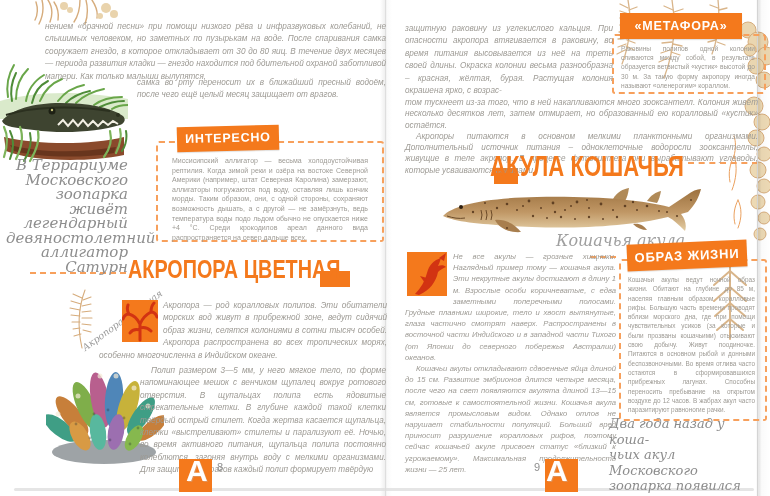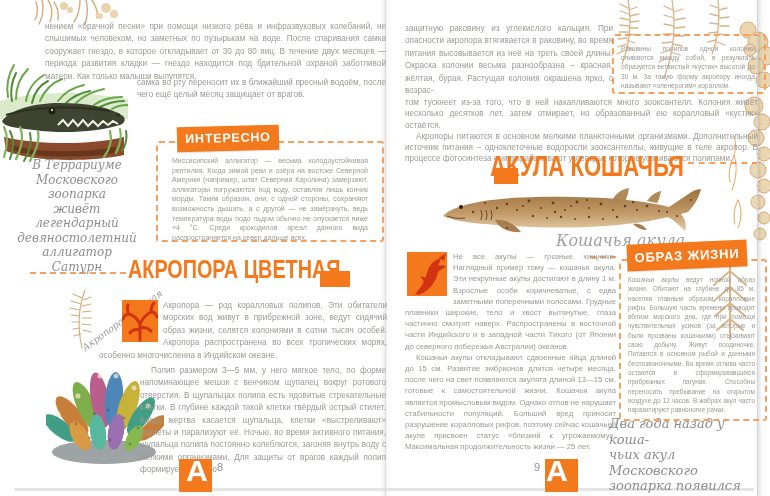--- a/index.html
+++ b/index.html
@@ -1,19 +1,19 @@
 <!DOCTYPE html>
 <html><head>
 <meta charset="utf-8">
 <style>
   html,body { margin:0; padding:0; background:#ffffff; }
   .spread { position:relative; width:770px; height:496px; overflow:hidden; background:#ffffff;
             font-family:"Liberation Sans", sans-serif; }
   .abs { position:absolute; }
-  .bodytext { font-size:8.2px; line-height:12.4px; color:#9d9a94; text-align:justify; }
+  .bodytext { font-size:8.2px; line-height:12.4px; color:#9d9a94; text-align:justify;font-style:italic; }
   .bodytext p { margin:0; }
   .bodytext p + p { text-indent:11px; }
   .boxtext { color:#9d9a94; text-align:justify; }
   .script { font-family:"DejaVu Serif", serif; font-style:italic; color:#8d8d8d; }
   .pre { white-space:pre-line; }
   .badge { background:#f4791c; color:#fff; font-weight:700; letter-spacing:0.8px;
            text-align:center; z-index:6; box-shadow:0 1px 1px rgba(0,0,0,0.12); }
   .dashedbox { border:2px dashed #f7a05c; border-radius:3px; z-index:1; }
   .dash-line { border-top:2px dashed #f7a05c; }
   .headline { color:#f4791c; font-weight:700; transform-origin:left top; white-space:nowrap; z-index:4; }
@@ -144,21 +144,21 @@
         <path d="M116 96 C120 88 122 80 120 72"></path>
       <path d="M104 100 C110 92 112 82 110 74"></path>
     </g>
     <g stroke="#4e8c38" stroke-width="2" fill="none" stroke-linecap="round">
       <path d="M10 102 C14 92 14 82 10 74"></path>
         <path d="M24 104 C30 94 32 84 30 76"></path>
       <path d="M122 94 C126 88 127 80 126 74"></path>
     </g>
   </svg>
 
-  <div class="abs script pre" style="left:16px;top:158px;width:122px;text-align:center;font-size:12px;line-height:14.5px;z-index:2">В Террариуме
+  <div class="abs script pre" style="left:6px;top:158px;width:122px;text-align:right;font-size:15px;line-height:14.5px;z-index:2">В Террариуме
 Московского зоопарка
 живёт легендарный
 девяностолетний
 аллигатор Сатурн</div>
 
   <div class="abs dashedbox" style="left:156px;top:141px;width:224px;height:97px"></div>
   <div class="abs badge" style="left:177px;top:126px;width:102px;height:25px;line-height:25px;font-size:12.5px;transform:rotate(-1.5deg)">ИНТЕРЕСНО</div>
   <div class="abs boxtext" style="left:172px;top:156px;width:196px;font-size:7px;line-height:9.6px;z-index:2">Миссисипский аллигатор — весьма холодоустойчивая рептилия. Когда зимой реки и озёра на востоке Северной Америки (например, штат Северная Каролина) замерзают, аллигаторы погружаются под воду, оставляя лишь кончик морды. Таким образом, они, с одной стороны, сохраняют возможность дышать, а с другой — не замёрзнуть, ведь температура воды подо льдом обычно не опускается ниже +4 °C. Среди крокодилов ареал данного вида распространяется на север дальше всех.</div>
 
   <div class="abs dash-line" style="left:30px;top:272px;width:96px"></div>
@@ -221,20 +221,21 @@
   </div>
   <div class="abs pagenum" style="left:217px;top:461px;z-index:2">8</div>
 
   <div class="abs bodytext" style="left:405px;top:23px;width:208px;z-index:2">защитную раковину из углекислого кальция. При опасности акропора втягивается в раковину, во время питания высовывается из неё на треть своей длины. Окраска колонии весьма разнообразна – красная, жёлтая, бурая. Растущая колония окрашена ярко, с возрас-</div>
   <div class="abs bodytext" style="left:405px;top:97px;width:353px;line-height:11.3px;z-index:2">
     <p>том тускнеет из-за того, что в ней накапливаются много зооксантелл. Колония живёт несколько десятков лет, затем отмирает, но образованный ею коралловый «кустик» остаётся.</p>
     <p>Акропоры питаются в основном мелкими планктонными организмами. Дополнительный источник питания – одноклеточные водоросли зооксантеллы, живущие в теле акропор. В процессе фотосинтеза они вырабатывают углеводы, которые усваиваются полипами.</p>
   </div>
 
   <div class="abs dashedbox" style="left:612px;top:34px;width:150px;height:56px"></div>
+  <div class="abs badge" style="left:620px;top:13px;width:122px;height:26px;line-height:26px;font-size:12.5px">«МЕТАФОРА»</div>
   <div class="abs boxtext" style="left:621px;top:44px;width:134px;font-size:6.6px;line-height:9.2px;z-index:2">Раковины полипов одной колонии сливаются между собой, в результате образуется ветвистый «кустик» высотой до 30 м. За такую форму акропору иногда называют «оленерогим» кораллом.</div>
 
   <div class="abs headline" style="left:490px;top:150px;font-size:24px;transform:scale(0.92,1.2)">АКУЛА КОШАЧЬЯ</div>
   <div class="abs orange-square" style="left:494px;top:168px;width:24px;height:16px"></div>
   <div class="abs dash-line" style="left:688px;top:162px;width:70px"></div>
 
   <svg class="abs" style="left:437px;top:186px;width:266px;height:52px;z-index:1" viewBox="0 0 266 52">
     <defs>
       <linearGradient id="sg" x1="0" y1="0" x2="0" y2="1">
         <stop offset="0" stop-color="#9c713f"></stop>

